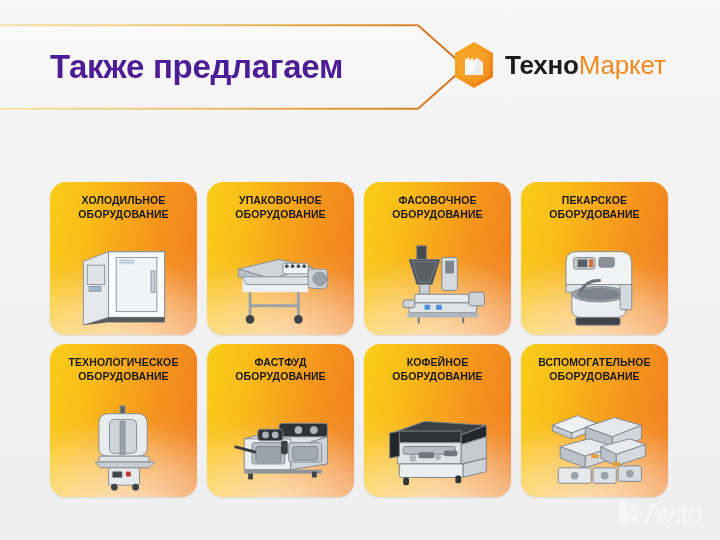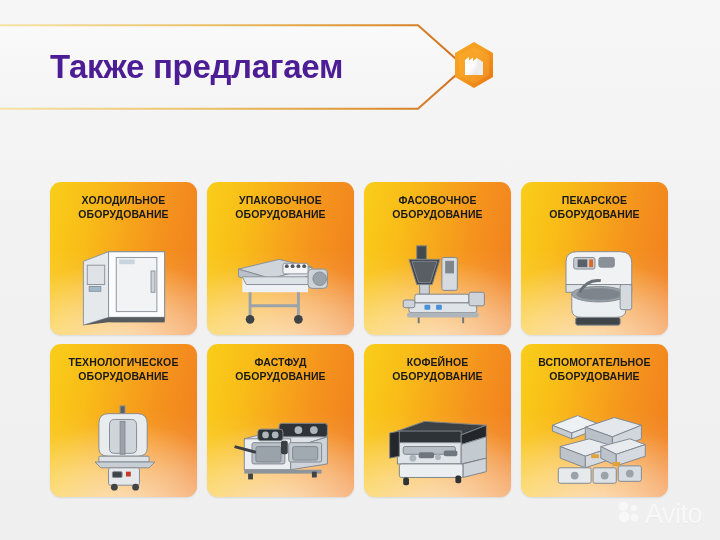--- a/index.html
+++ b/index.html
@@ -87,21 +87,21 @@
     top: 182px;
     width: 620px;
     display: grid;
     grid-template-columns: repeat(4, 147px);
     grid-template-rows: 153px 153px;
     column-gap: 10px;
     row-gap: 9px;
   }
   .card {
     position: relative;
-    border-radius: 11px;
+    border-radius: 16px;
     overflow: hidden;
     background: linear-gradient(102deg, #f9ce19 0%, #f9bc18 26%, #f5941d 66%, #f07c20 100%);
     box-shadow: 0 1px 2px rgba(0,0,0,.10);
   }
   
   .card-floor {
     position: absolute;
     left: 0; right: 0; bottom: 0;
     height: 62%;
     background:
@@ -194,20 +194,23 @@
           <stop offset="0.55" stop-color="#fdfdfd"></stop>
           <stop offset="1" stop-color="#e3e3e3"></stop>
         </linearGradient>
       </defs>
       <path d="M22 1 L41 12 L41 36 L22 47 L3 36 L3 12 Z" fill="url(#hexOuter)"></path>
       <path d="M22 5.5 L37 14.2 L37 33.8 L22 42.5 L7 33.8 L7 14.2 Z" fill="#fbb03b" opacity="0.35"></path>
       <path d="M13 34 L13 19 L17 16 L17 19.5 L21 16.5 L21 20 L25 17 L25 34 Z" fill="url(#hexInner)"></path>
       <path d="M25 17 L31 21 L31 34 L25 34 Z" fill="#ededed"></path>
     </svg>
   </div>
+  <div class="logo-text">
+    <span class="t1">Техно</span><span class="t2">Маркет</span>
+  </div>
 </div>
 
 <div class="grid">
 
   <div class="card">
     <div class="card-floor"></div>
     <div class="card-floor2"></div>
     <div class="card-label">
       <span>ХОЛОДИЛЬНОЕ</span><br>
       <span>ОБОРУДОВАНИЕ</span>

